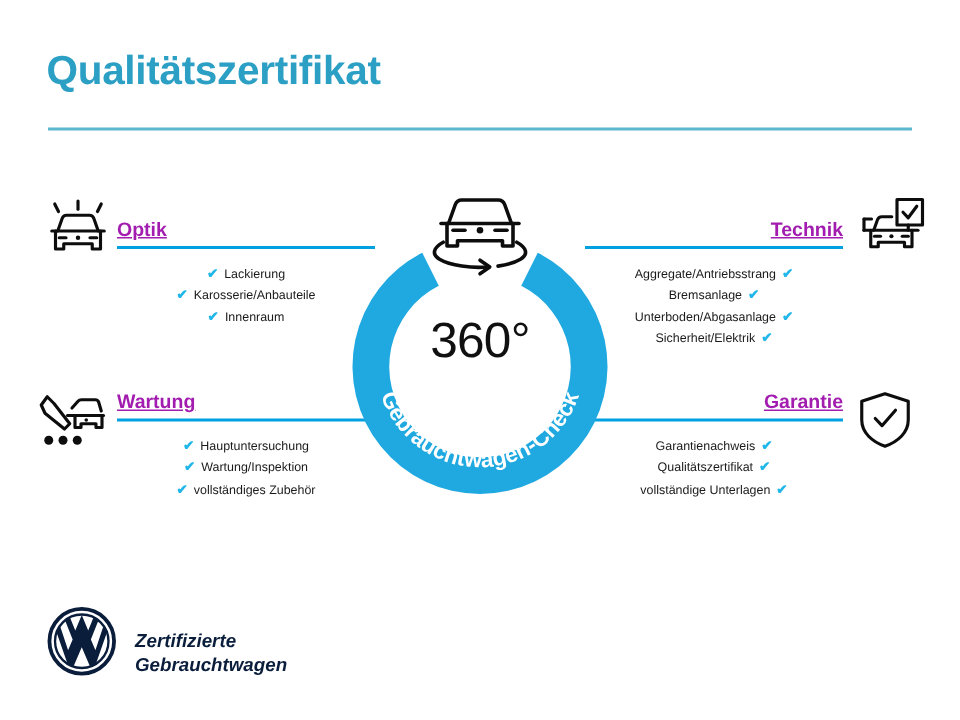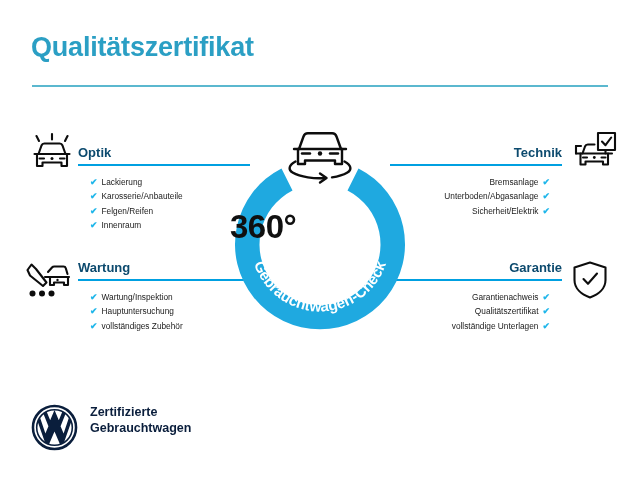--- a/index.html
+++ b/index.html
@@ -43,35 +43,37 @@
   }
   .block-left  { left: 78px;  width: 172px; }
   .block-right { right: 78px; width: 172px; text-align: right; }
 
   .block-top    { top: 145px; }
   .block-bottom { top: 260px; }
 
   .block-heading {
     font-size: 13px;
     font-weight: bold;
-    color: #0c4a6e;
+    color: #a21caf;
     line-height: 16px;
     white-space: nowrap;
+    text-decoration: underline;
   }
   .block-rule {
     margin-top: 3px;
     height: 2px;
     background: #00a0e1;
     width: 100%;
   }
   .block-list {
     list-style: none;
     margin: 12px;
     padding: 0;
     margin-top: 9px;
+    text-align: center;
   }
   .block-list li {
     font-size: 8.3px;
     line-height: 14.4px;
     color: #1a1a1a;
     white-space: nowrap;
   }
   .check {
     color: #1fb6ea;
     font-size: 9px;
@@ -98,40 +100,42 @@
     top: 152px;
     width: 180px;
     height: 180px;
   }
   .badge-ring { position: absolute; left: 0; top: 0; }
   .badge-360 {
     position: absolute;
     left: 0;
     top: 56px;
     width: 180px;
+    text-align: center;
     font-size: 33px;
-    font-weight: bold;
+    font-weight: normal;
     letter-spacing: -0.5px;
     color: #101010;
   }
   .badge-caricon {
     position: absolute;
     left: 51px;
     top: -29px;
     width: 78px;
     height: 62px;
   }
 
   
   .footer-lockup {
     position: absolute;
     left: 31px;
     top: 404px;
     display: flex;
-    align-items: flex-start;
+    align-items: flex-end;
+    font-style: italic;
   }
   .vw-logo { width: 47px; height: 47px; display: block; }
   .footer-text {
     margin-left: 12px;
     font-size: 12.5px;
     font-weight: bold;
     line-height: 16px;
     color: #0a1e3c;
     white-space: nowrap;
   }
@@ -154,21 +158,20 @@
     <path d="M10.5 26.5 L15 26.5"></path>
     <path d="M31 26.5 L35.5 26.5"></path>
   </svg>
 </div>
 <div class="block block-left block-top">
   <div class="block-heading">Optik</div>
   <div class="block-rule"></div>
   <ul class="block-list">
     <li><span class="check">✔</span><span>Lackierung</span></li>
     <li><span class="check">✔</span><span>Karosserie/Anbauteile</span></li>
-    <li><span class="check">✔</span><span>Felgen/Reifen</span></li>
     <li><span class="check">✔</span><span>Innenraum</span></li>
   </ul>
 </div>
 
 <div class="sect-icon icon-technik">
   <svg viewBox="0 0 46 42" width="46" height="42" fill="none" stroke="#0d0d0d" stroke-width="2.1" stroke-linecap="round" stroke-linejoin="round">
     <rect x="26" y="3" width="17" height="17"></rect>
     <path d="M30 11.5 L33.5 15.2 L39.2 7.5"></path>
     <path d="M10.5 23.5 L13 16.5 C13.5 15.2 14.5 14.5 15.8 14.5 L22.5 14.5"></path>
     <path d="M4 23.5 L40 23.5"></path>
@@ -178,20 +181,21 @@
     <path d="M11 27.5 L15 27.5"></path>
     <path d="M29.5 27.5 L33.5 27.5"></path>
     <path d="M4 16 L9 16"></path>
     <path d="M4 16 L4 23.5"></path>
   </svg>
 </div>
 <div class="block block-right block-top">
   <div class="block-heading">Technik</div>
   <div class="block-rule"></div>
   <ul class="block-list">
+    <li><span>Aggregate/Antriebsstrang</span><span class="check">✔</span></li>
     <li><span>Bremsanlage</span><span class="check">✔</span></li>
     <li><span>Unterboden/Abgasanlage</span><span class="check">✔</span></li>
     <li><span>Sicherheit/Elektrik</span><span class="check">✔</span></li>
   </ul>
 </div>
 
 <div class="sect-icon icon-wartung">
   <svg viewBox="0 0 46 42" width="46" height="42" fill="none" stroke="#0d0d0d" stroke-width="2.1" stroke-linecap="round" stroke-linejoin="round">
     <path d="M6.5 4.5 L11 9 L21.5 22.5 L18 26 L5 15.5 L2.5 10 Z" fill="none"></path>
     <path d="M23 12 L27 7.5 C27.6 6.8 28.4 6.5 29.3 6.5 L38.5 6.5 C39.6 6.5 40.5 7.2 40.8 8.2 L42.5 14"></path>
@@ -200,22 +204,22 @@
     <circle cx="32.5" cy="20" r="1.2" fill="#0d0d0d" stroke="none"></circle>
     <circle cx="7.5" cy="33.5" r="3" fill="#0d0d0d" stroke="none"></circle>
     <circle cx="17" cy="33.5" r="3" fill="#0d0d0d" stroke="none"></circle>
     <circle cx="26.5" cy="33.5" r="3" fill="#0d0d0d" stroke="none"></circle>
   </svg>
 </div>
 <div class="block block-left block-bottom">
   <div class="block-heading">Wartung</div>
   <div class="block-rule"></div>
   <ul class="block-list">
+    <li><span class="check">✔</span><span>Hauptuntersuchung</span></li>
     <li><span class="check">✔</span><span>Wartung/Inspektion</span></li>
-    <li><span class="check">✔</span><span>Hauptuntersuchung</span></li>
     <li><span class="check">✔</span><span>vollständiges Zubehör</span></li>
   </ul>
 </div>
 
 <div class="sect-icon icon-garantie">
   <svg viewBox="0 0 46 42" width="46" height="42" fill="none" stroke="#0d0d0d" stroke-width="2.1" stroke-linecap="round" stroke-linejoin="round">
     <path d="M23 3.5 L38.5 8.5 L38.5 21 C38.5 29.5 31.5 35.5 23 38.5 C14.5 35.5 7.5 29.5 7.5 21 L7.5 8.5 Z"></path>
     <path d="M16.5 20 L21 24.8 L30 14.5"></path>
   </svg>
 </div>

